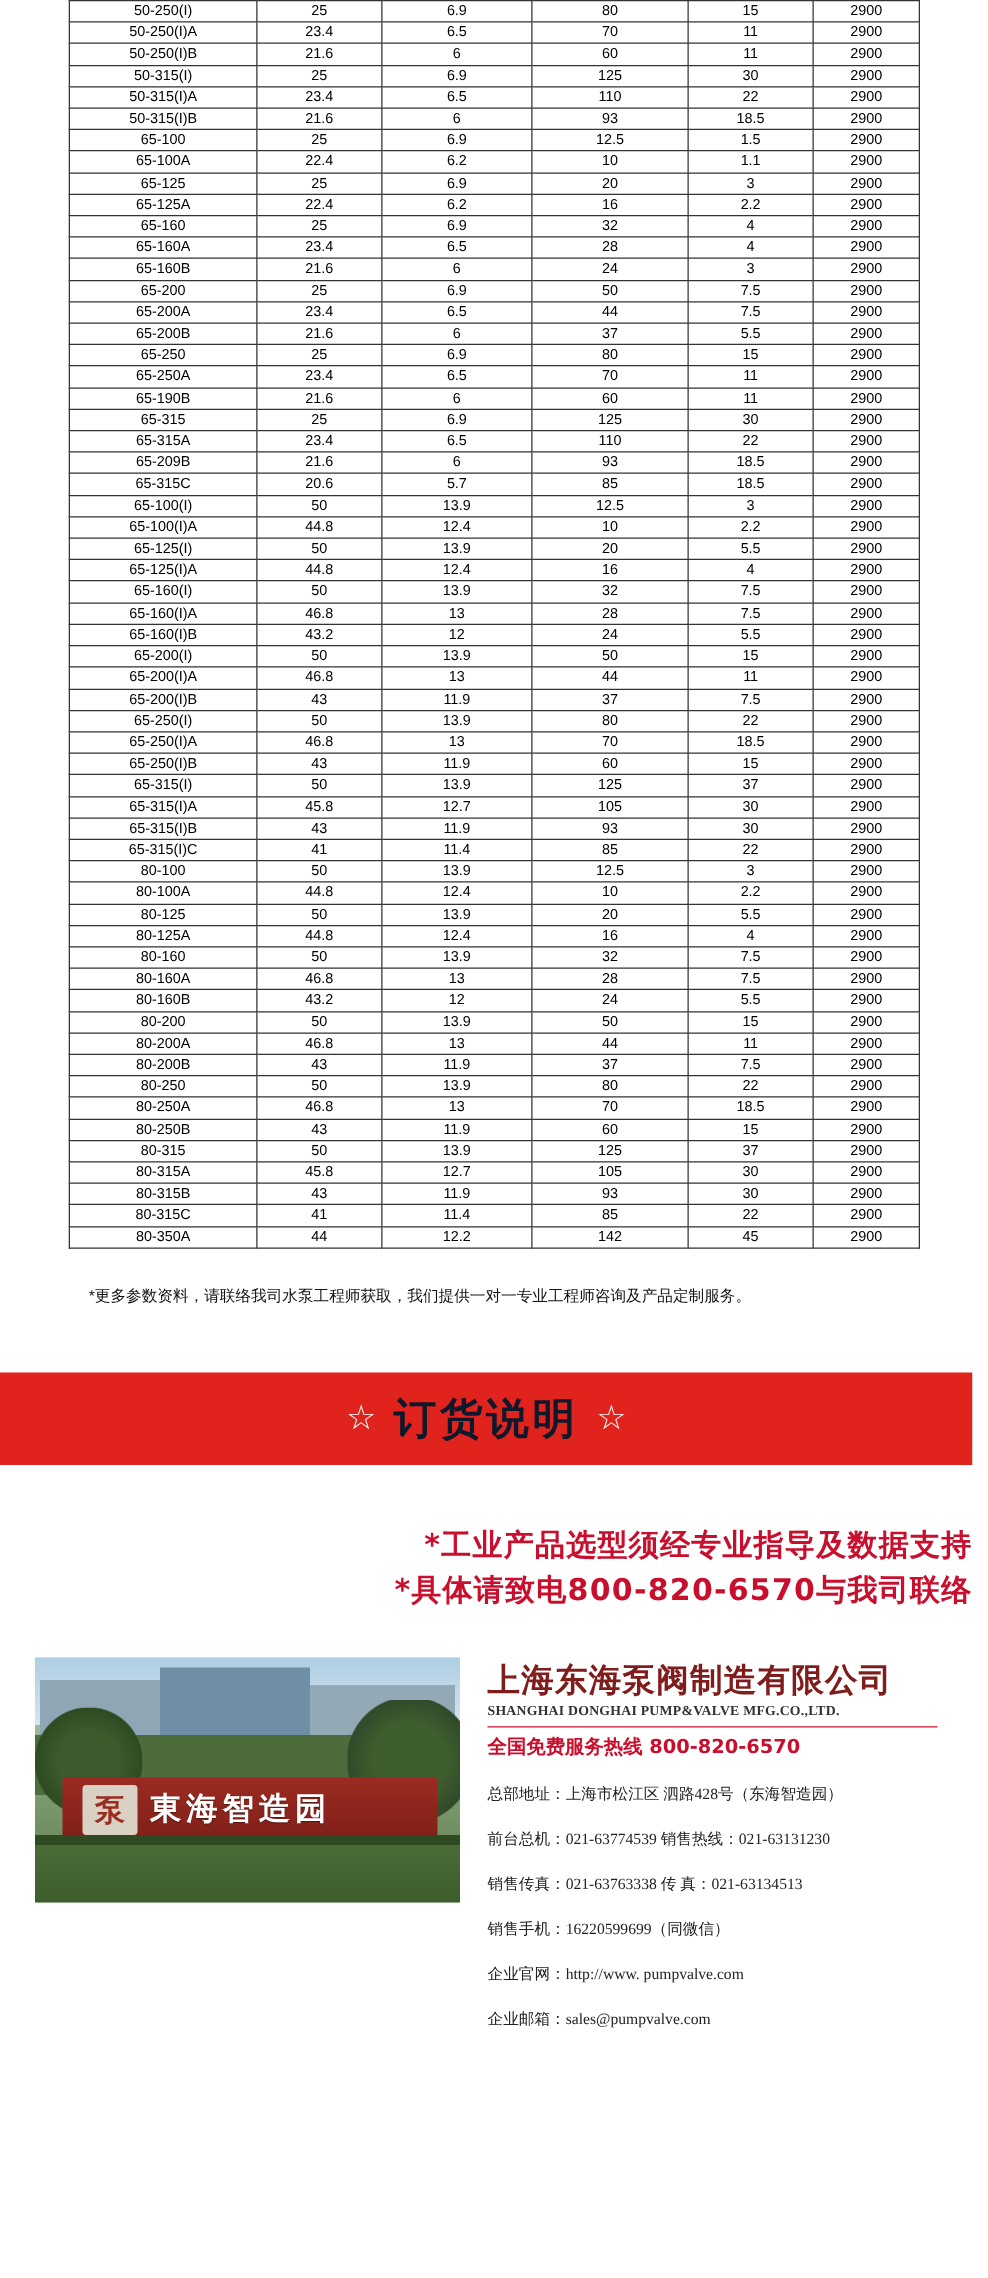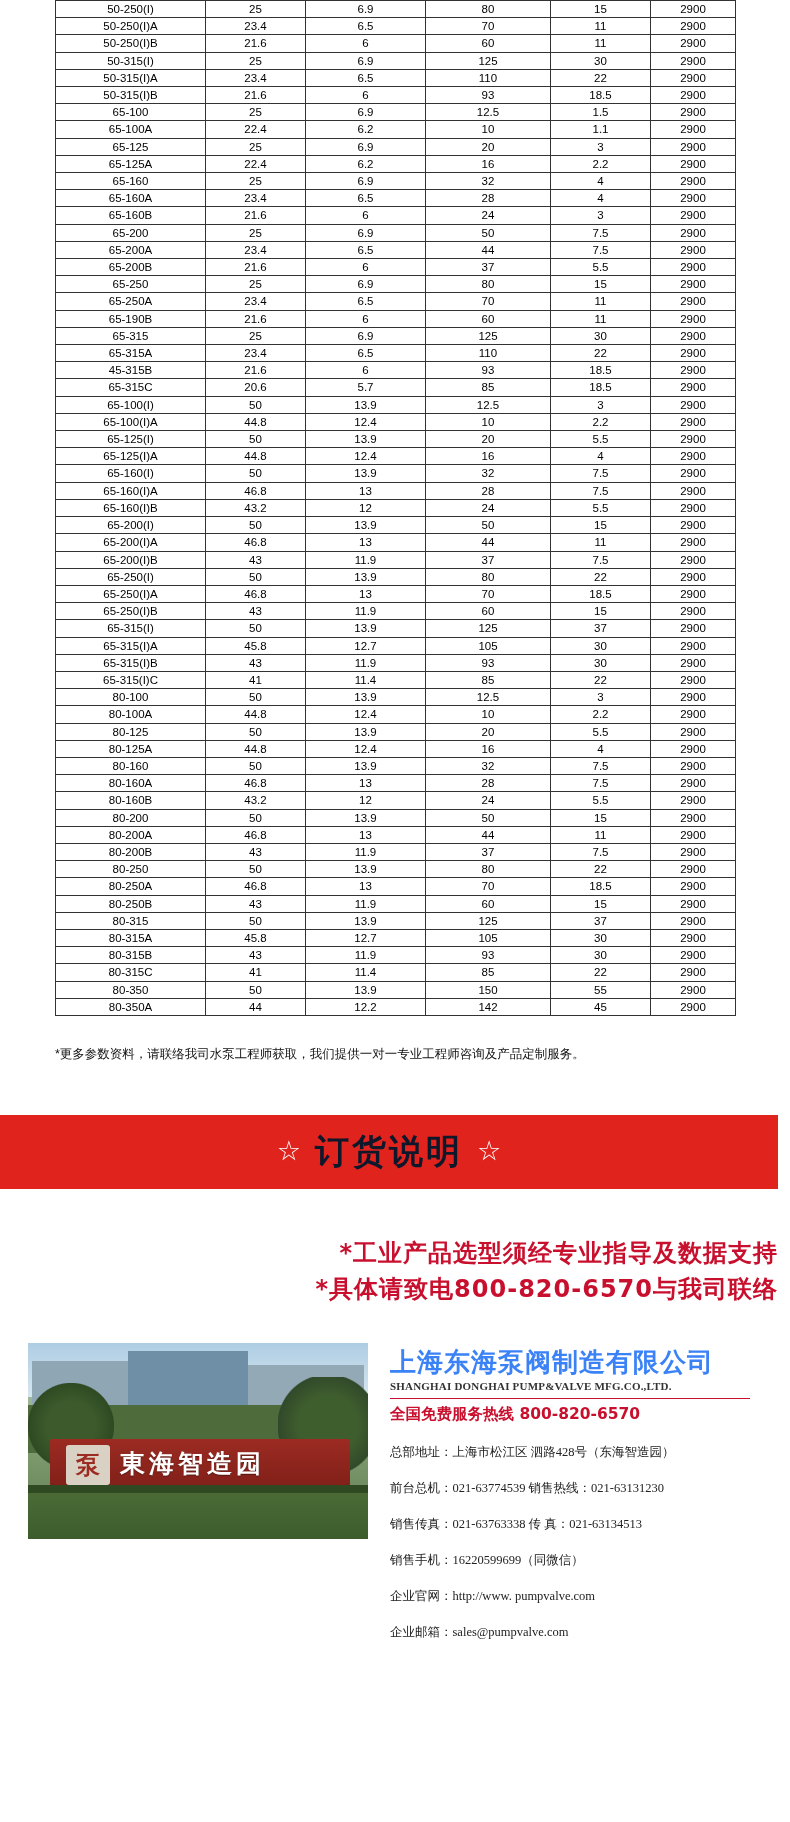--- a/index.html
+++ b/index.html
@@ -46,20 +46,21 @@
   table.spec col.c3 { width: 125px; }
   table.spec col.c4 { width: 100px; }
   table.spec col.c5 { width: 85px; }
 
   
   .note {
     padding: 30px 55px 0 55px;
     font-size: 12.5px;
     color: #111;
     font-family: "Liberation Sans", sans-serif;
+    margin-left: 16px;
   }
 
   
   .banner {
     margin-top: 52px;
     background: #e0231d;
     height: 74px;
     display: flex;
     align-items: center;
     justify-content: center;
@@ -177,21 +178,21 @@
     position: absolute; left: 0; top: 142px; width: 100%; height: 16px;
     background: #2f4a22;
   }
 
   .company {
     padding-left: 22px;
     flex: 1 1 auto;
     padding-top: 4px;
   }
   .company .cname {
-    color: #3b82f6;
+    color: #7f1d1d;
     font-size: 26px;
     font-weight: bold;
     letter-spacing: 1px;
     font-family: "DejaVu Sans", sans-serif;
     line-height: 30px;
   }
   .company .ename {
     color: #333;
     font-size: 11px;
     letter-spacing: .2px;
@@ -393,21 +394,21 @@
           </tr>
           <tr>
             <td>65-315A</td>
             <td>23.4</td>
             <td>6.5</td>
             <td>110</td>
             <td>22</td>
             <td>2900</td>
           </tr>
           <tr>
-            <td>45-315B</td>
+            <td>65-209B</td>
             <td>21.6</td>
             <td>6</td>
             <td>93</td>
             <td>18.5</td>
             <td>2900</td>
           </tr>
           <tr>
             <td>65-315C</td>
             <td>20.6</td>
             <td>5.7</td>
@@ -678,28 +679,20 @@
             <td>93</td>
             <td>30</td>
             <td>2900</td>
           </tr>
           <tr>
             <td>80-315C</td>
             <td>41</td>
             <td>11.4</td>
             <td>85</td>
             <td>22</td>
-            <td>2900</td>
-          </tr>
-          <tr>
-            <td>80-350</td>
-            <td>50</td>
-            <td>13.9</td>
-            <td>150</td>
-            <td>55</td>
             <td>2900</td>
           </tr>
           <tr>
             <td>80-350A</td>
             <td>44</td>
             <td>12.2</td>
             <td>142</td>
             <td>45</td>
             <td>2900</td>
           </tr>

